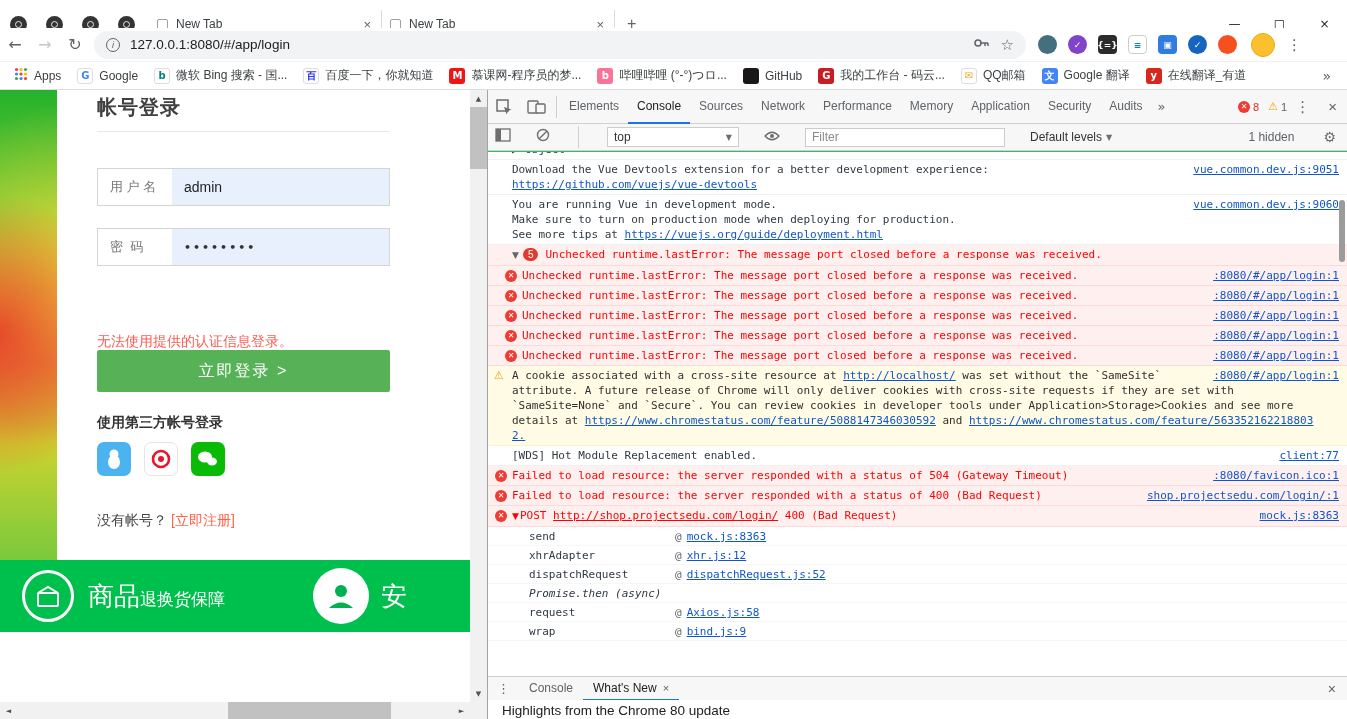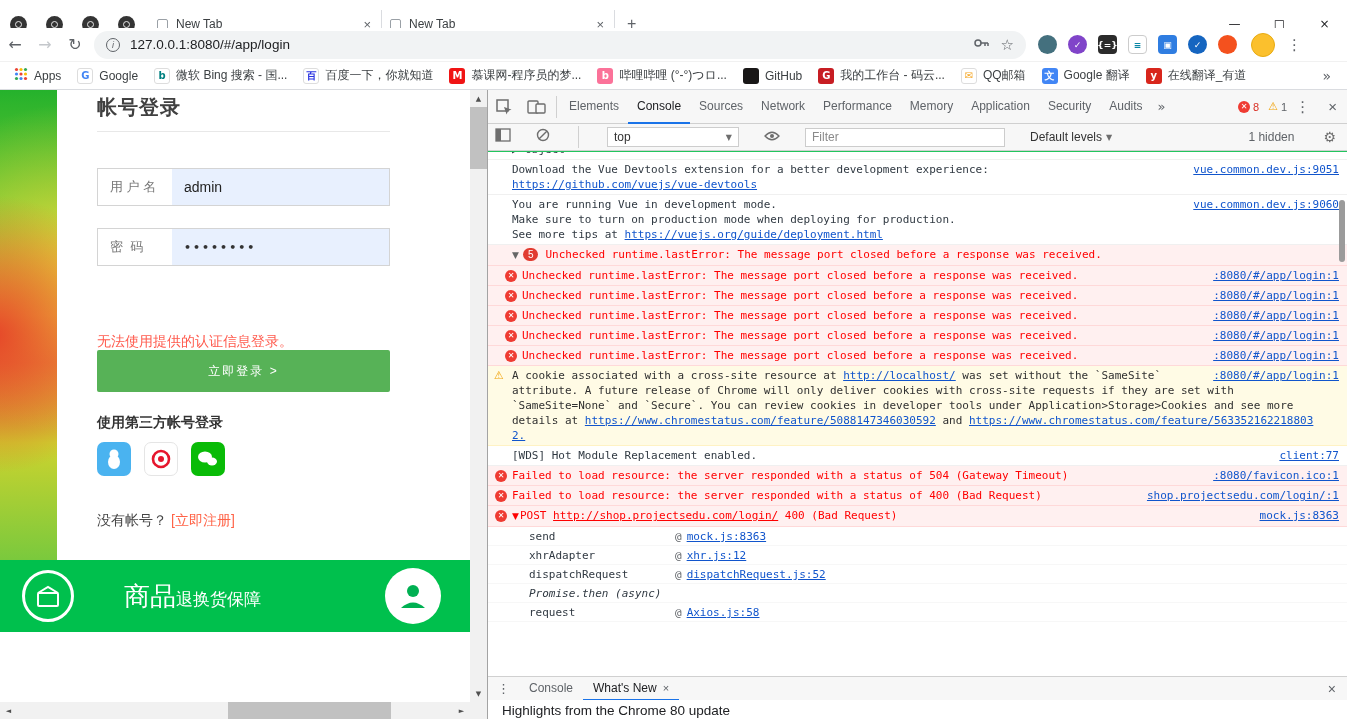--- a/index.html
+++ b/index.html
@@ -51,27 +51,27 @@
       radial-gradient(circle at 120% 38%, rgba(250,220,60,.8), rgba(250,220,60,0) 55%),
       linear-gradient(180deg,#25b22c 0%,#7fcb33 30%,#ddc843 48%,#e0823c 58%,#cdd32e 75%,#7ac93d 100%);}
   .login-heading{position:absolute;left:97px;top:4px;font-size:20px;font-weight:600;color:#404040;letter-spacing:1px;}
   .login-divider{position:absolute;left:97px;top:41px;width:293px;height:1px;background:#e8e8e8;}
   .field{position:absolute;left:97px;width:293px;height:38px;display:flex;border:1px solid #d4d4d4;}
   .field-user{top:78px;} .field-pass{top:138px;}
   .f-label{width:74px;background:#fff;display:flex;align-items:center;padding-left:12px;font-size:13px;color:#777;white-space:pre;flex:none;}
   .f-input{flex:1;background:var(--autofill-blue,#e8f0fe);display:flex;align-items:center;padding-left:12px;font-size:14px;color:#222;}
   .f-input.dots{font-size:11px;font-weight:bold;letter-spacing:2px;color:#333;font-family:"DejaVu Sans",sans-serif;}
   .login-error{position:absolute;left:97px;top:243px;font-size:14px;color:var(--login-error-red,#ff5a4d);}
-  .login-btn{position:absolute;left:97px;top:260px;width:293px;height:42px;background:var(--button-green,#57b257);color:#fff;font-size:12px;letter-spacing:2px;display:flex;align-items:center;justify-content:center;border-radius:2px;}
+  .login-btn{position:absolute;left:97px;top:260px;width:293px;height:42px;background:var(--button-green,#57b257);color:#fff;font-size:16px;letter-spacing:2px;display:flex;align-items:center;justify-content:center;border-radius:2px;}
   .third-heading{position:absolute;left:97px;top:324px;font-size:14px;font-weight:bold;color:#333;}
   .social-row{position:absolute;left:97px;top:352px;display:flex;gap:13px;}
   .soc-ico{width:34px;height:34px;border-radius:7px;display:flex;align-items:center;justify-content:center;}
   .register-row{position:absolute;left:97px;top:422px;font-size:14px;color:#444;}
   .register-link{color:var(--register-orange,#ff6347);margin-left:4px;}
-  .banner{position:absolute;left:0;top:470px;width:470px;height:72px;background:var(--banner-green,#00c04d);display:flex;align-items:center;color:#fff;overflow:hidden;gap:36px;}
+  .banner{position:absolute;left:0;top:470px;width:470px;height:72px;background:var(--banner-green,#00c04d);display:flex;align-items:center;color:#fff;overflow:hidden;}
   .ban-circle{width:52px;height:52px;border:3px solid #fff;border-radius:50%;display:flex;align-items:center;justify-content:center;flex:none;margin-left:22px;}
   .ban-circle.solid{background:#fff;border:none;width:56px;height:56px;margin-left:88px;}
   .ban-text{display:flex;align-items:baseline;margin-left:14px;white-space:nowrap;}
   .ban-main{font-size:26px;} .ban-sub{font-size:17px;}
   .ban-second{font-size:26px;margin-left:12px;white-space:nowrap;}
 
   
   .v-scroll{position:absolute;left:470px;top:0;width:17px;height:629px;background:#f1f1f1;}
   .v-thumb{position:absolute;left:0;top:17px;width:17px;height:62px;background:#c1c1c1;}
   .scroll-arrow{position:absolute;width:17px;height:17px;display:flex;align-items:center;justify-content:center;font-size:7px;color:#505050;font-family:"DejaVu Sans",sans-serif;}
@@ -423,20 +423,21 @@
         <div class="con-row warning"><span class="warn-ico">⚠</span><span class="msg-body"><span>A cookie associated with a cross-site resource at </span><span class="msg-link">http://localhost/</span><span> was set without the `SameSite`</span><br><span>attribute. A future release of Chrome will only deliver cookies with cross-site requests if they are set with</span><br><span>`SameSite=None` and `Secure`. You can review cookies in developer tools under Application&gt;Storage&gt;Cookies and see more</span><br><span>details at </span><span class="msg-link">https://www.chromestatus.com/feature/5088147346030592</span><span> and </span><span class="msg-link">https://www.chromestatus.com/feature/563352162218803</span><br><span class="msg-link">2.</span></span><span class="src">:8080/#/app/login:1</span></div>
         <div class="con-row log"><span class="msg-body"><span>[WDS] Hot Module Replacement enabled.</span></span><span class="src">client:77</span></div>
         <div class="con-row error"><span class="err-ico">✕</span><span class="msg-body"><span>Failed to load resource: the server responded with a status of 504 (Gateway Timeout)</span></span><span class="src">:8080/favicon.ico:1</span></div>
         <div class="con-row error"><span class="err-ico">✕</span><span class="msg-body"><span>Failed to load resource: the server responded with a status of 400 (Bad Request)</span></span><span class="src">shop.projectsedu.com/login/:1</span></div>
         <div class="con-row error-trace"><span class="err-ico">✕</span><span class="msg-body"><span class="caret-trace">▼</span><span>POST </span><span class="msg-link">http://shop.projectsedu.com/login/</span><span> 400 (Bad Request)</span></span><span class="src">mock.js:8363</span></div>
         <div class="stack-row"><span class="stack-fn">send</span><span class="stack-at">@</span><span class="stack-loc">mock.js:8363</span></div>
         <div class="stack-row"><span class="stack-fn">xhrAdapter</span><span class="stack-at">@</span><span class="stack-loc">xhr.js:12</span></div>
         <div class="stack-row"><span class="stack-fn">dispatchRequest</span><span class="stack-at">@</span><span class="stack-loc">dispatchRequest.js:52</span></div>
         <div class="stack-row async"><span class="stack-fn">Promise.then (async)</span></div>
         <div class="stack-row"><span class="stack-fn">request</span><span class="stack-at">@</span><span class="stack-loc">Axios.js:58</span></div>
+        <div class="stack-row"><span class="stack-fn">wrap</span><span class="stack-at">@</span><span class="stack-loc">bind.js:9</span></div>
       </div>
     <span class="dt-vthumb"></span>
 
     <div class="dt-drawer-tabs">
       <span class="drawer-kebab">⋮</span>
       <span class="drawer-tab">
         <span>Console</span>
       </span>
       <span class="drawer-tab active">
         <span>What's New</span>

